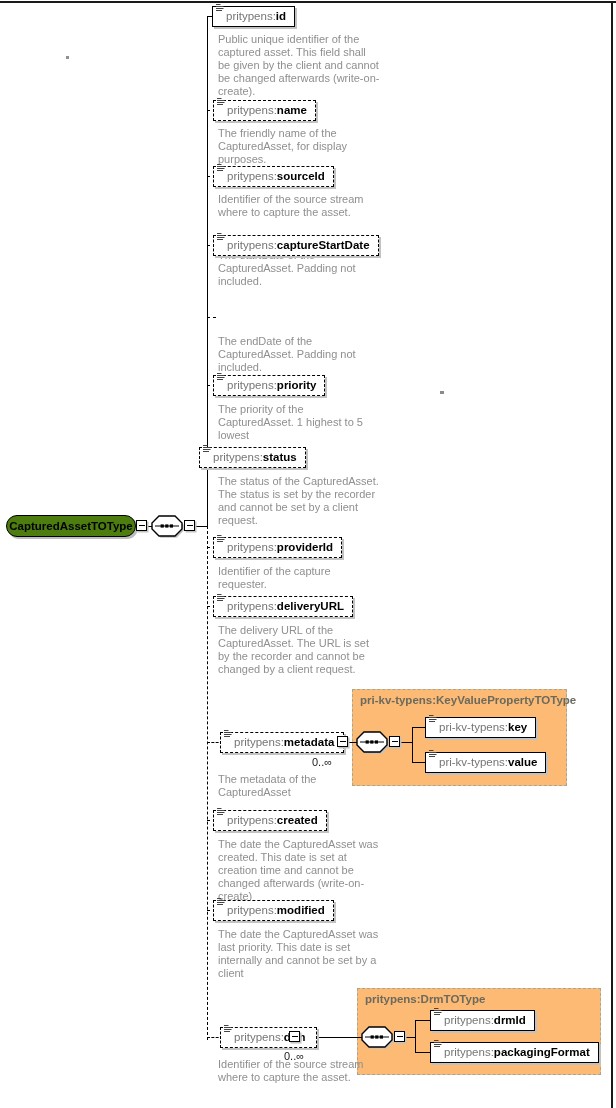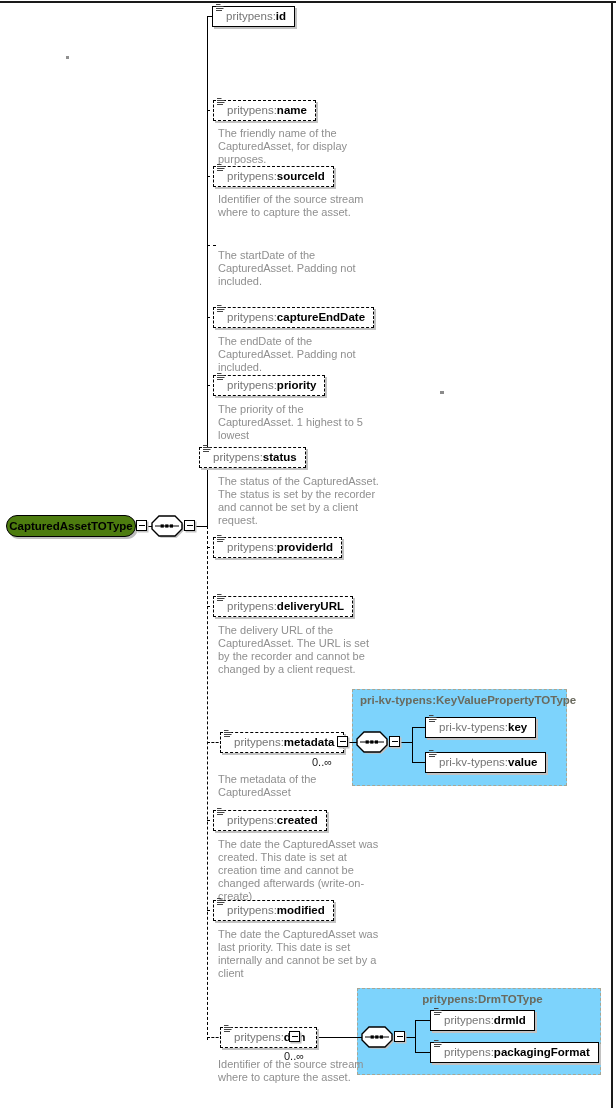--- a/index.html
+++ b/index.html
@@ -22,21 +22,21 @@
        box-shadow:1.5px 1.5px 0 #c2c2c2;z-index:8;}
   .exp::after{content:"";position:absolute;left:1.5px;right:1.5px;top:3.5px;border-top:1px solid #000;}
   
   .hl{position:absolute;height:0;border-top:1px solid #000;z-index:2;}
   .vl{position:absolute;width:0;border-left:1px solid #000;z-index:2;}
   .dash{border-top-style:dashed;border-left-style:dashed;}
   
   .desc{position:absolute;left:218px;width:162px;font-size:11px;line-height:13px;color:#8f8f8f;z-index:3;}
   .occ{position:absolute;font-size:11px;color:#1a1a1a;z-index:7;}
   
-  .grp{position:absolute;background:#7dd3fc;border:1.5px dashed #a6a695;box-sizing:border-box;z-index:1;text-align:center;}
+  .grp{position:absolute;background:#fdba74;border:1.5px dashed #a6a695;box-sizing:border-box;z-index:1;}
   .grp-title{padding:4px 0 0 7px;font-size:11.5px;font-weight:bold;color:#6a6a5e;white-space:nowrap;}
   .seqsvg{position:absolute;z-index:5;}
   .dot{position:absolute;z-index:4;}
 </style>
 </head>
 <body>
 
 <div id="page">
 
   <div class="border" style="left:0;top:1px;width:616px;height:2px"></div>
@@ -96,25 +96,25 @@
           <path d="M1 1.5h4.5M1 3.5h7.5M1 5.5h7.5M1 7.5h6" stroke="#444" stroke-width="1" fill="none"></path>
         </svg></span>
     <span class="pfx">pritypens:</span><span class="loc">name</span>
   </div>
   <div class="box" style="left:213px;top:165.5px">
     <span class="elicon"><svg width="10" height="9" viewBox="0 0 10 9">
           <path d="M1 1.5h4.5M1 3.5h7.5M1 5.5h7.5M1 7.5h6" stroke="#444" stroke-width="1" fill="none"></path>
         </svg></span>
     <span class="pfx">pritypens:</span><span class="loc">sourceId</span>
   </div>
-  <div class="box" style="left:213px;top:306.5px">
-    <span class="elicon"><svg width="10" height="9" viewBox="0 0 10 9">
-          <path d="M1 1.5h4.5M1 3.5h7.5M1 5.5h7.5M1 7.5h6" stroke="#444" stroke-width="1" fill="none"></path>
-        </svg></span>
-    <span class="pfx">pritypens:</span><span class="loc">captureEndDate</span>
+  <div class="box" style="left:213px;top:234.5px">
+    <span class="elicon"><svg width="10" height="9" viewBox="0 0 10 9">
+          <path d="M1 1.5h4.5M1 3.5h7.5M1 5.5h7.5M1 7.5h6" stroke="#444" stroke-width="1" fill="none"></path>
+        </svg></span>
+    <span class="pfx">pritypens:</span><span class="loc">captureStartDate</span>
   </div>
   <div class="box" style="left:213px;top:374.5px">
     <span class="elicon"><svg width="10" height="9" viewBox="0 0 10 9">
           <path d="M1 1.5h4.5M1 3.5h7.5M1 5.5h7.5M1 7.5h6" stroke="#444" stroke-width="1" fill="none"></path>
         </svg></span>
     <span class="pfx">pritypens:</span><span class="loc">priority</span>
   </div>
   <div class="box" style="left:199px;top:446.5px">
     <span class="elicon"><svg width="10" height="9" viewBox="0 0 10 9">
           <path d="M1 1.5h4.5M1 3.5h7.5M1 5.5h7.5M1 7.5h6" stroke="#444" stroke-width="1" fill="none"></path>
@@ -210,25 +210,27 @@
         </svg></span>
     <span class="pfx">pritypens:</span><span class="loc">drmId</span>
   </div>
   <div class="box req" style="left:430px;top:1041.5px">
     <span class="elicon"><svg width="10" height="9" viewBox="0 0 10 9">
           <path d="M1 1.5h4.5M1 3.5h7.5M1 5.5h7.5M1 7.5h6" stroke="#444" stroke-width="1" fill="none"></path>
         </svg></span>
     <span class="pfx">pritypens:</span><span class="loc">packagingFormat</span>
   </div>
 
+  <div class="desc" style="top:33px">Public unique identifier of the captured asset. This field shall be given by the client and cannot be changed afterwards (write-on-create).</div>
   <div class="desc" style="top:127px">The friendly name of the CapturedAsset, for display purposes.</div>
   <div class="desc" style="top:193px">Identifier of the source stream where to capture the asset.</div>
   <div class="desc" style="top:249px">The startDate of the CapturedAsset. Padding not included.</div>
   <div class="desc" style="top:335px">The endDate of the CapturedAsset. Padding not included.</div>
   <div class="desc" style="top:403px">The priority of the CapturedAsset. 1 highest to 5 lowest</div>
   <div class="desc" style="top:475px">The status of the CapturedAsset. The status is set by the recorder and cannot be set by a client request.</div>
+  <div class="desc" style="top:565px">Identifier of the capture requester.</div>
   <div class="desc" style="top:624px">The delivery URL of the CapturedAsset. The URL is set by the recorder and cannot be changed by a client request.</div>
   <div class="desc" style="top:773px">The metadata of the CapturedAsset</div>
   <div class="desc" style="top:838px">The date the CapturedAsset was created. This date is set at creation time and cannot be changed afterwards (write-on-create)</div>
   <div class="desc" style="top:928px">The date the CapturedAsset was last priority. This date is set internally and cannot be set by a client</div>
   <div class="desc" style="top:1058px">Identifier of the source stream where to capture the asset.</div>
 
 </div>
 
 </body></html>

